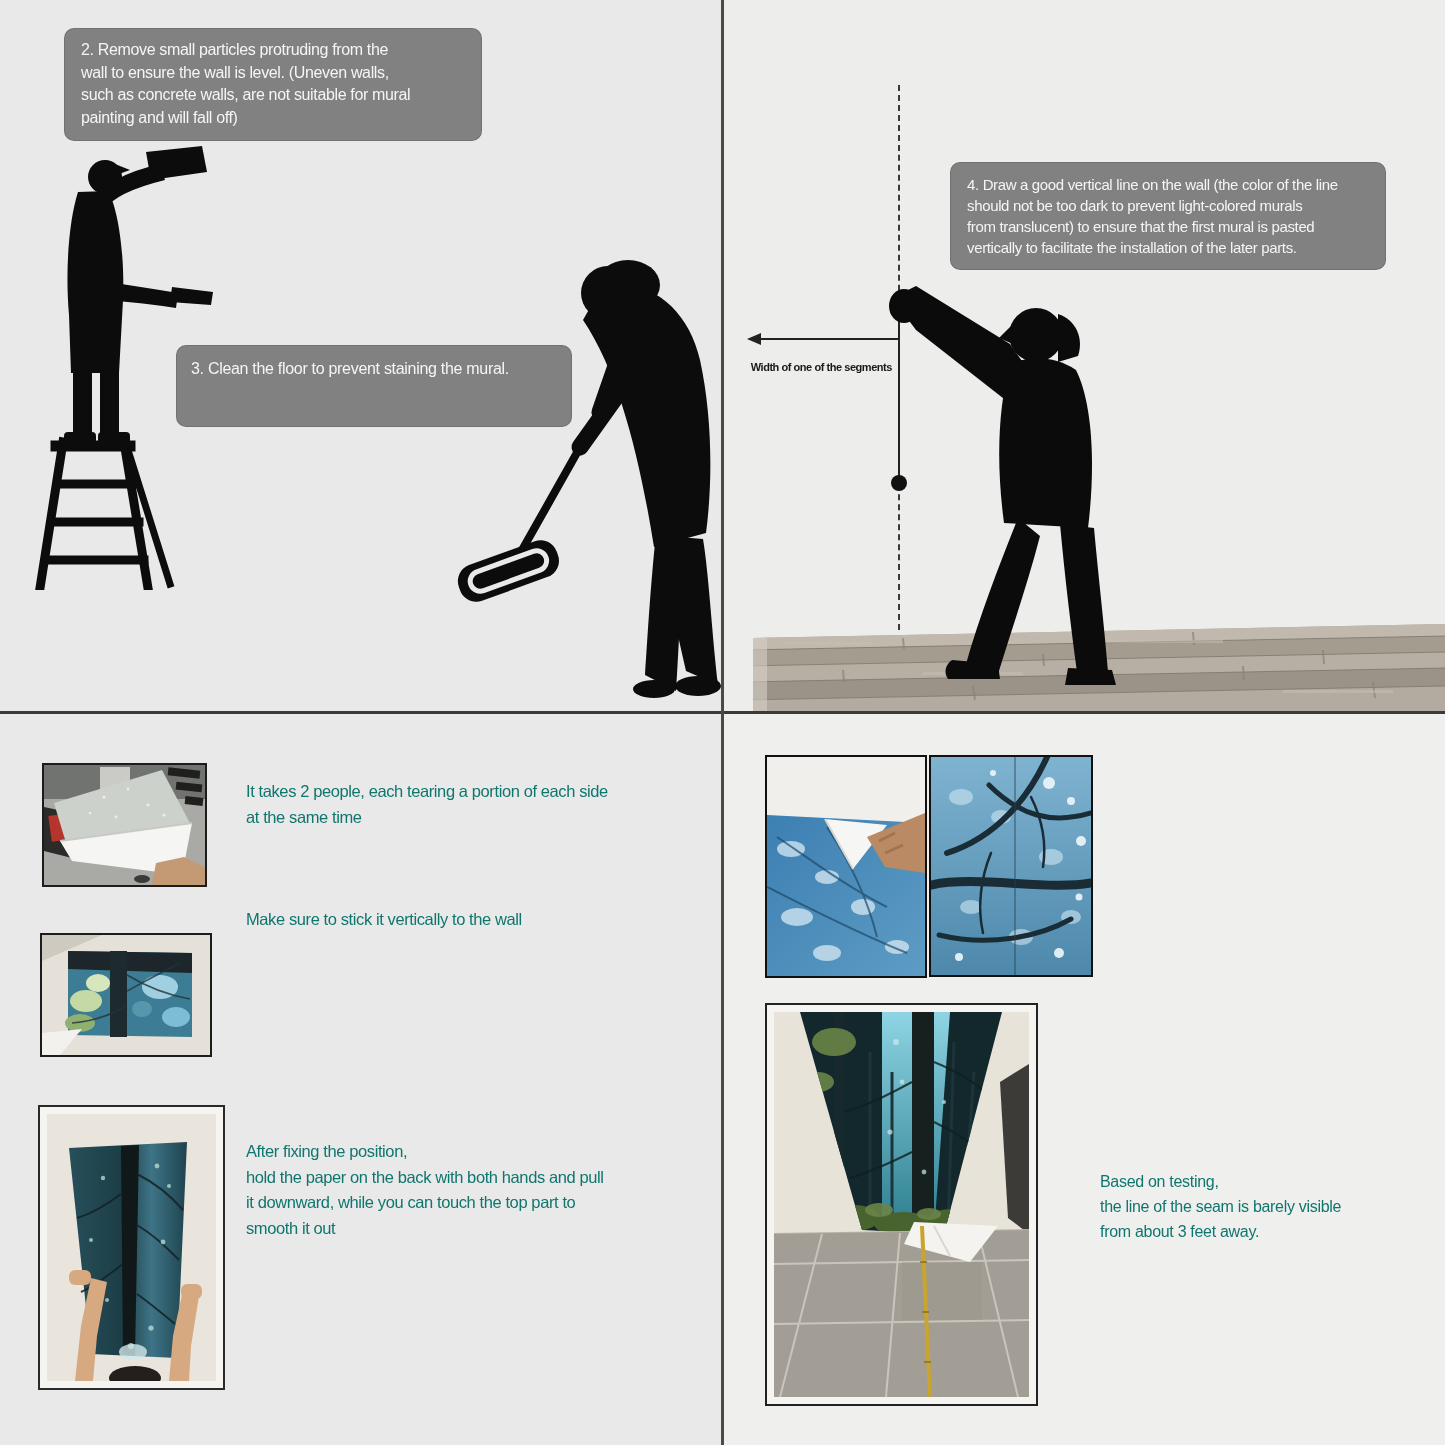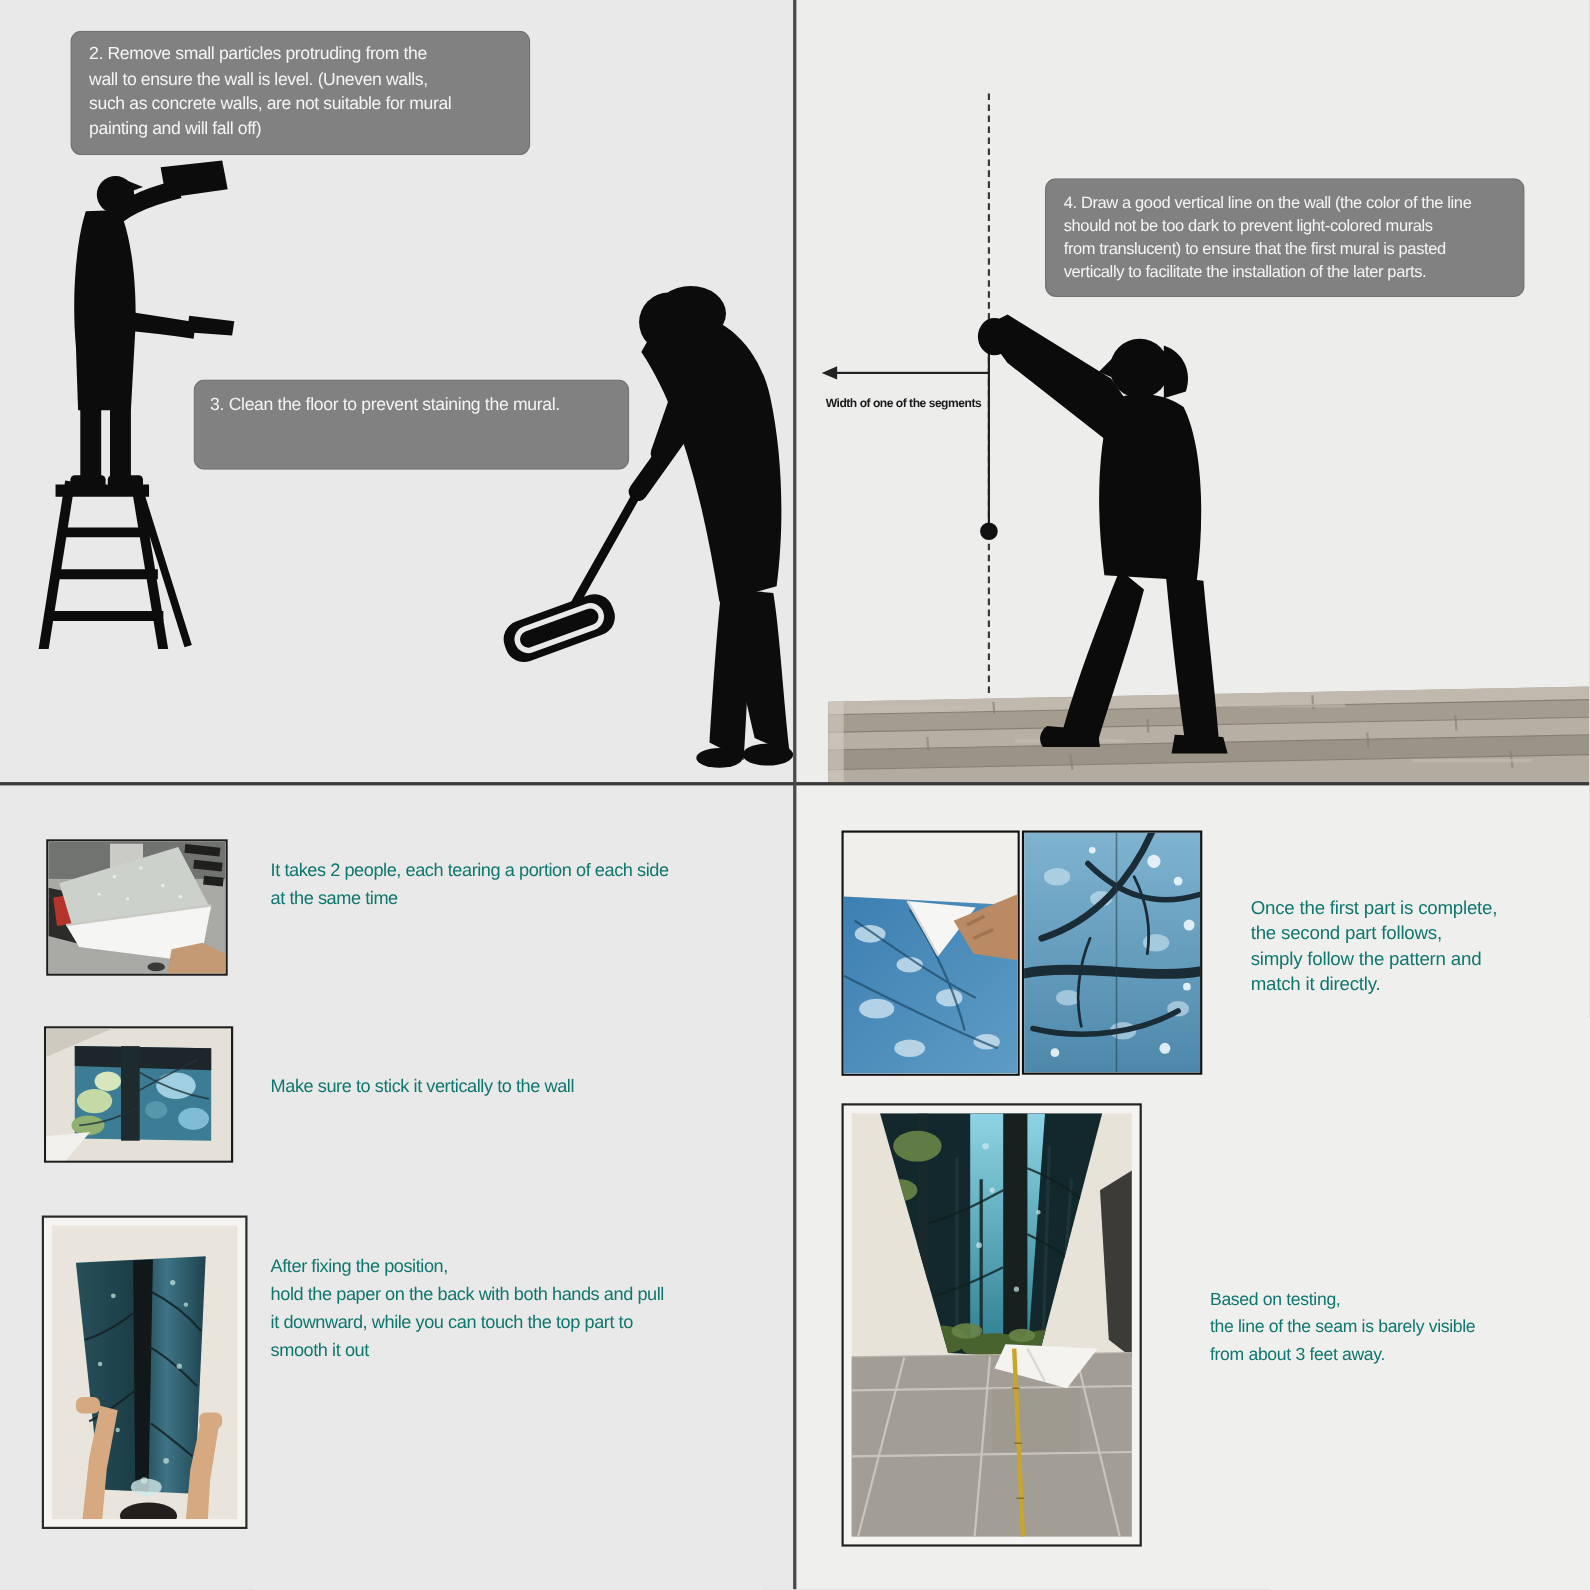--- a/index.html
+++ b/index.html
@@ -218,21 +218,21 @@
         <ellipse cx="100" cy="74" rx="10" ry="8" fill="#5896ab"></ellipse>
       </g>
       <g stroke="#22333a" stroke-width="1.6" fill="none" opacity="0.8">
         <path d="M85,40 C105,52 125,60 148,64"></path>
         <path d="M85,70 C70,80 52,86 30,88"></path>
         <path d="M85,56 C100,48 118,38 138,28"></path>
       </g>
       <polygon points="0,98 40,94 18,120 0,120" fill="#f2f1ed"></polygon>
     </svg>
   </div>
-  <div class="cap" style="left:246px;top:976px;text-align:right;">Make sure to stick it vertically to the wall</div>
+  <div class="cap" style="left:246px;top:907px;text-align:right;">Make sure to stick it vertically to the wall</div>
 
   <div class="photo matte" style="left:38px;top:1105px;width:187px;height:285px;border-color:#2a2a2a;">
     <svg width="169" height="267" viewBox="0 0 169 267">
       <rect width="169" height="267" fill="#e9e5dd"></rect>
       <defs>
         <linearGradient id="p3g" x1="0" y1="0" x2="1" y2="0">
           <stop offset="0" stop-color="#27505a"></stop>
             <stop offset="0.45" stop-color="#1c3d46"></stop>
           <stop offset="0.7" stop-color="#3e7486"></stop>
             <stop offset="1" stop-color="#1e434e"></stop>
@@ -335,24 +335,20 @@
           <circle cx="140" cy="44" r="4"></circle>
           <circle cx="150" cy="84" r="5"></circle>
         <circle cx="128" cy="196" r="5"></circle>
           <circle cx="28" cy="200" r="4"></circle>
           <circle cx="62" cy="16" r="3"></circle>
         <circle cx="148" cy="140" r="3.5"></circle>
       </g>
       <line x1="84" y1="0" x2="84" y2="218" stroke="#24414f" stroke-width="1.5" opacity="0.55"></line>
     </svg>
   </div>
-  <div class="cap r1" style="left:1137px;top:815px;">Once the first part is complete,
-the second part follows,
-simply follow the pattern and
-match it directly.</div>
 
   <div class="photo matte" style="left:765px;top:1003px;width:273px;height:403px;border-color:#222;">
     <svg width="255" height="385" viewBox="0 0 255 385">
       <rect width="255" height="385" fill="#e7e3d8"></rect>
       <polygon points="226,70 255,52 255,222 234,206" fill="#3c3b37"></polygon>
       <defs>
         <linearGradient id="pCglow" x1="0" y1="0" x2="0" y2="1">
           <stop offset="0" stop-color="#8ed4e4"></stop>
             <stop offset="1" stop-color="#2b7d8e"></stop>
         </linearGradient>

